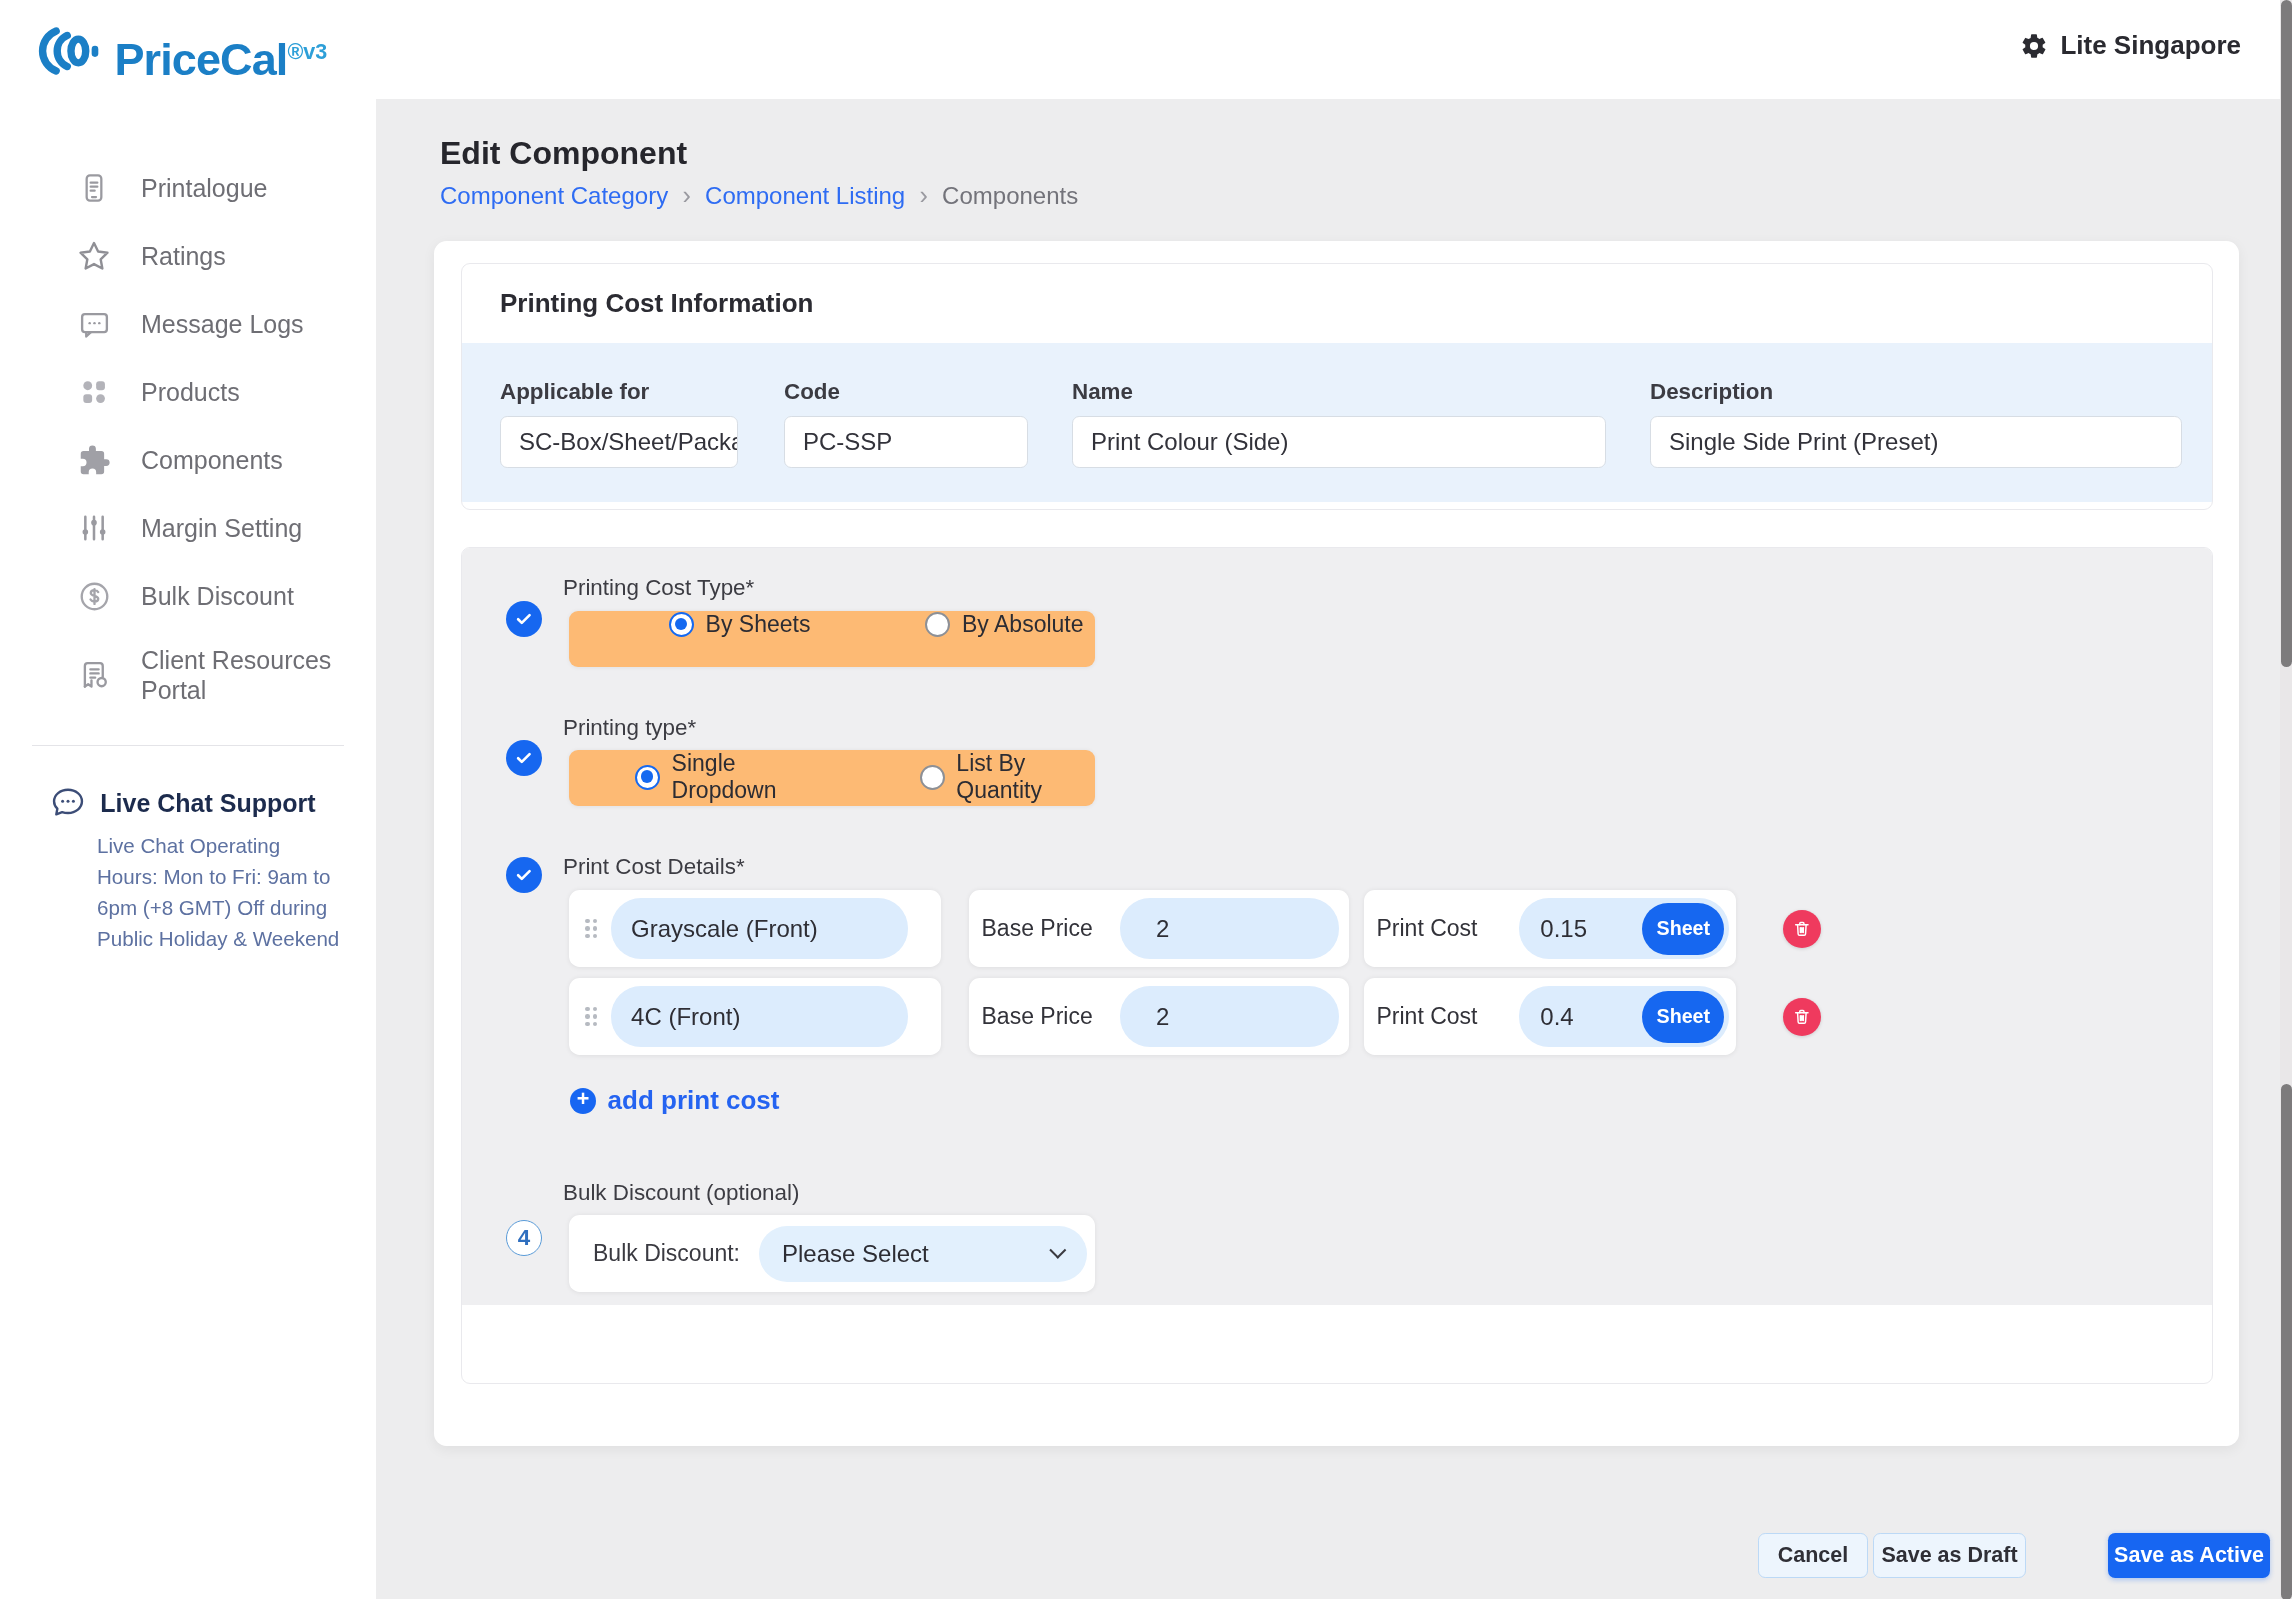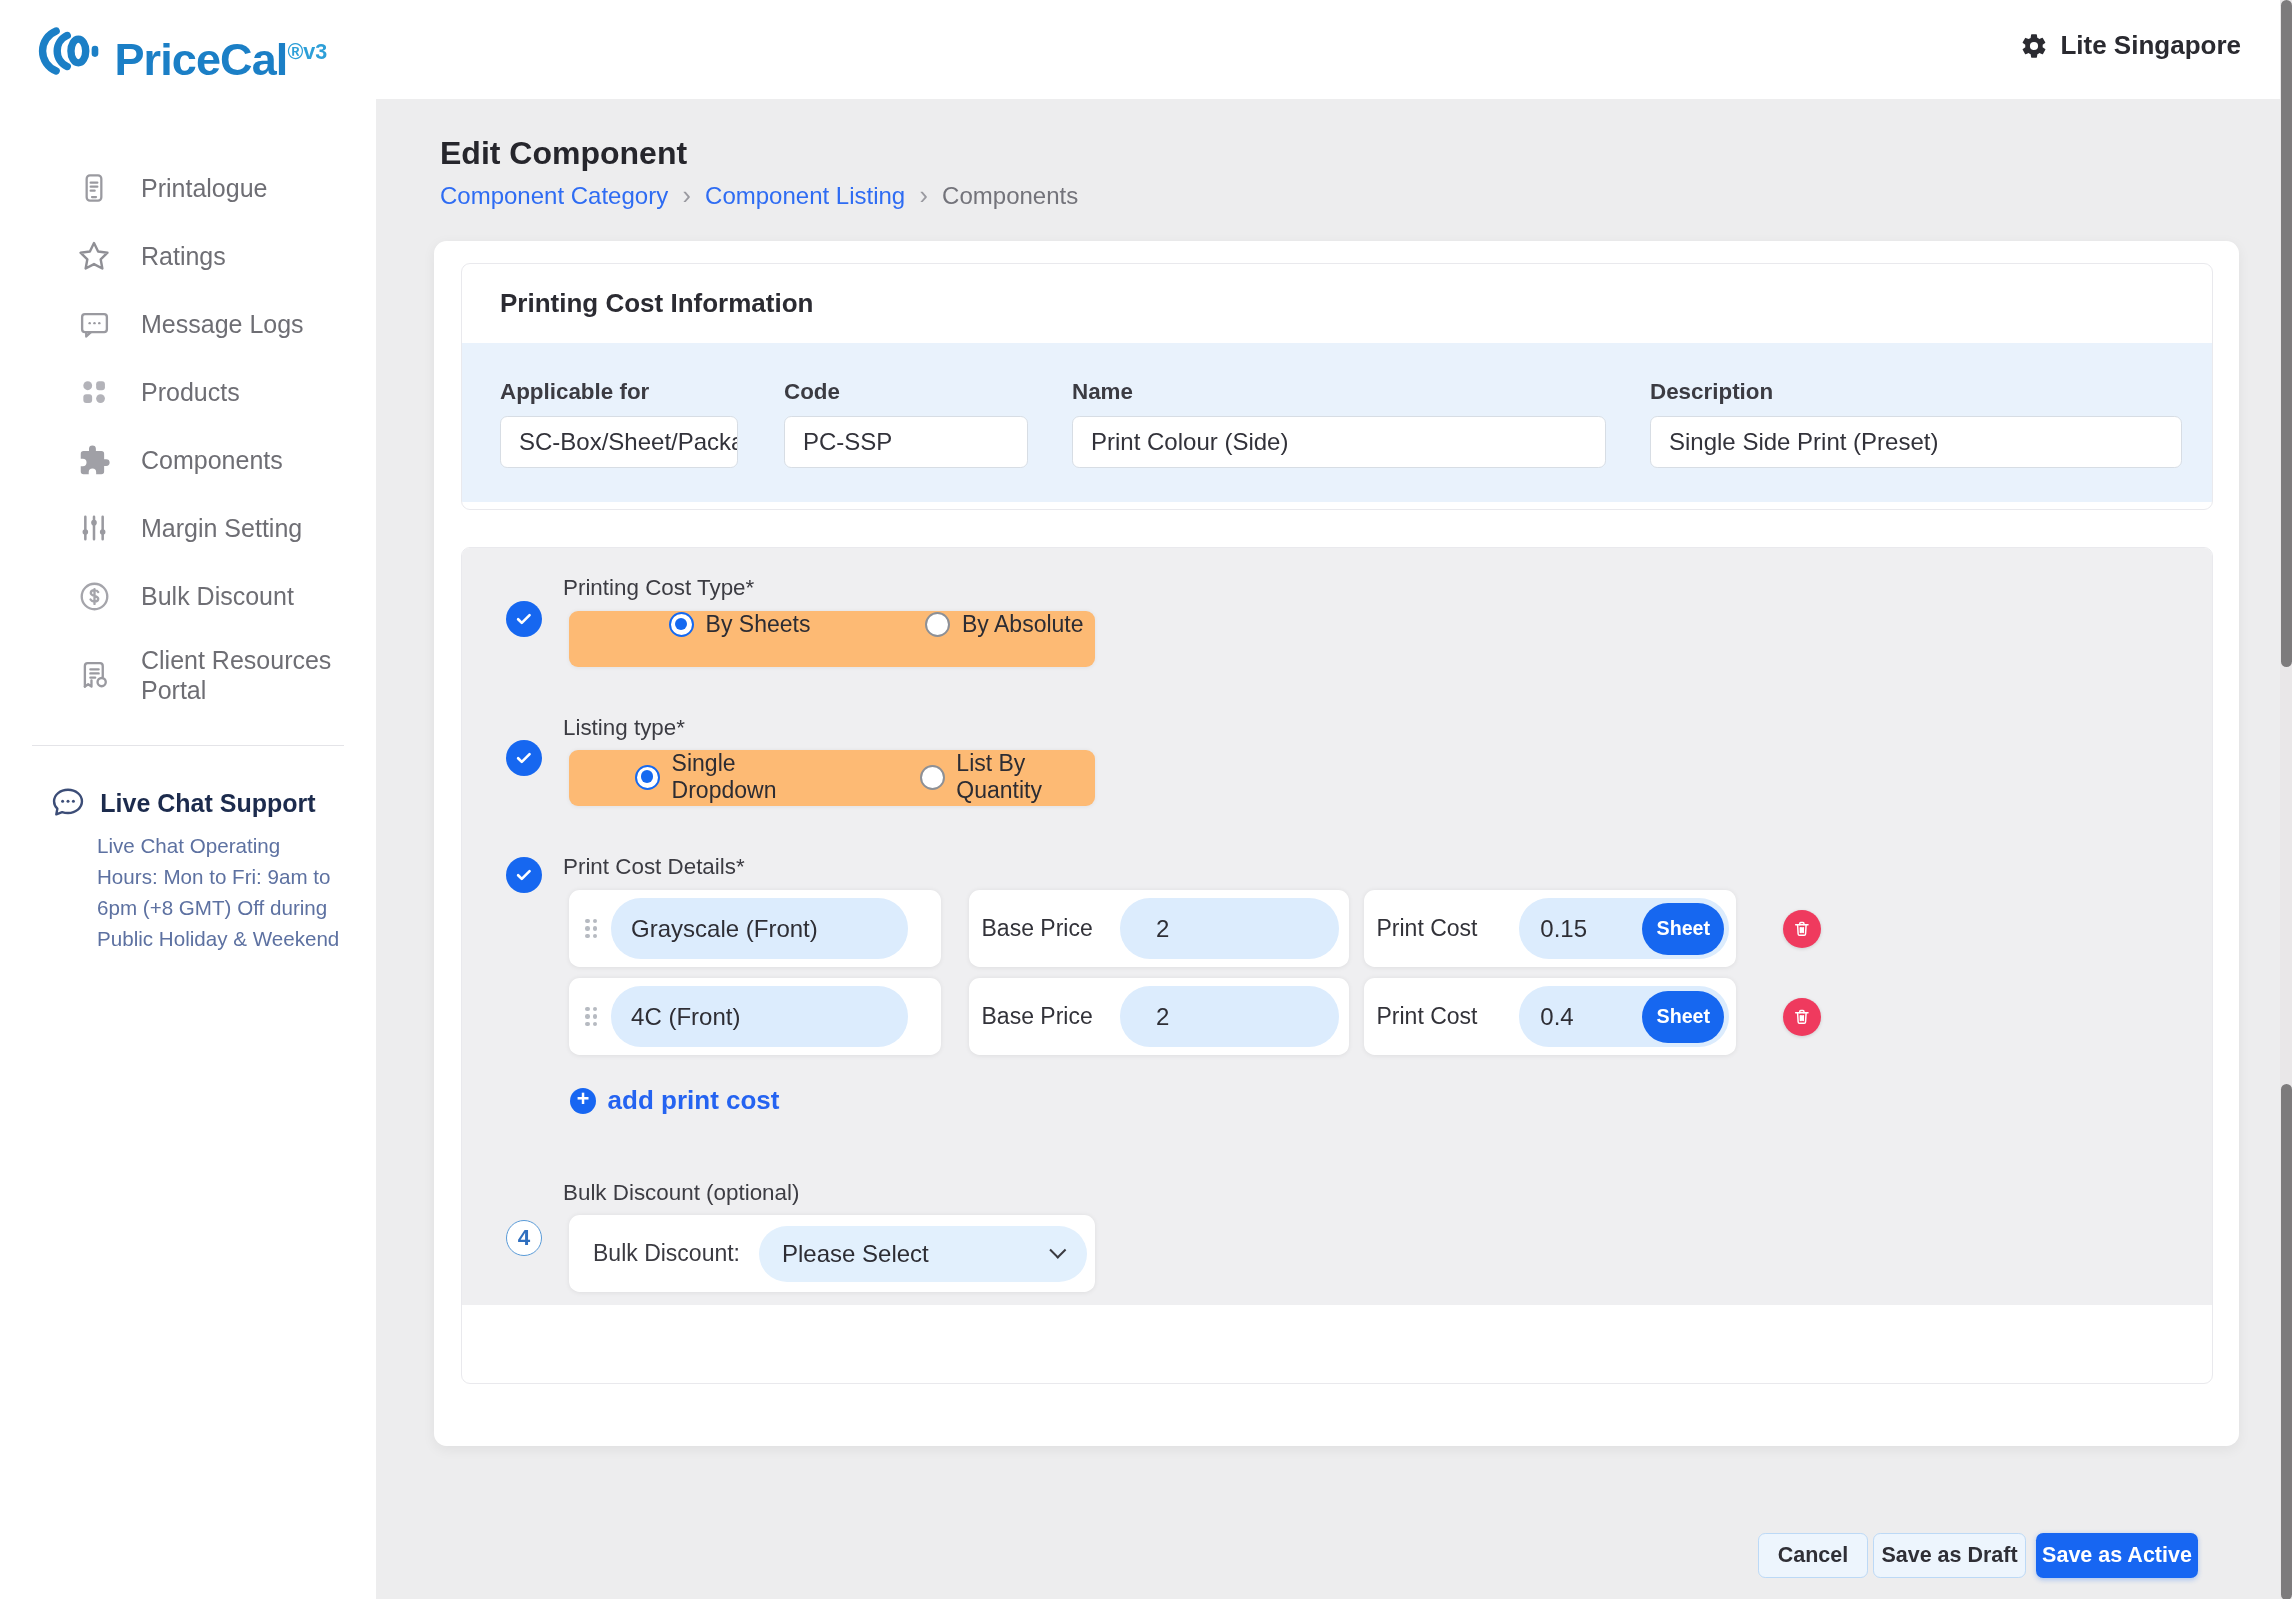--- a/index.html
+++ b/index.html
@@ -79,21 +79,21 @@
 
   .bulk-box { position:absolute; left:107px; top:667px; width:526px; height:77px; background:#fff; border-radius:10.7px; box-shadow:0 0.9px 5.4px rgba(0,0,0,.07); display:flex; align-items:center; }
   .bulk-label { margin-left:24px; font-size:23px; color:#3a3a41; }
   .bulk-select { margin-left:auto; margin-right:8px; width:328px; height:56px; border-radius:28px; background:#e2f0fd; display:flex; align-items:center; justify-content:space-between; padding:0 23px; cursor:pointer; }
   .bulk-value { font-size:24px; color:#2d2d34; }
 
   .btn { position:absolute; top:1434px; height:45px; border-radius:7.2px; display:flex; align-items:center; justify-content:center; font-size:21.5px; font-weight:600; cursor:pointer; }
   .btn.ghost { background:#edf5fd; border:1.8px solid #bcd9f6; color:#2f2f36; }
   .btn-cancel { left:1382px; width:110px; }
   .btn-draft { left:1497px; width:153px; }
-  .btn-active { left:1660px; width:162px; background:#1766f2; color:#fff; box-shadow:0 1.8px 5.4px rgba(23,102,242,.3); }
+  .btn-active { left:1732px; width:162px; background:#1766f2; color:#fff; box-shadow:0 1.8px 5.4px rgba(23,102,242,.3); }
 
   .scrollbar { position:absolute; right:0; top:0; width:13.4px; height:1600px; background:#e9e7e8; z-index:9; }
   .thumb { position:absolute; left:0.9px; width:11.6px; background:#7d7b7c; border-radius:6.3px; }
   .thumb.t1 { top:0; height:667px; }
   .thumb.t2 { top:1084px; height:516px; }
 
   svg { display:block; }
 </style>
 </head>
 <body>
@@ -287,21 +287,21 @@
               <span class="radio"></span>
               <span class="opt-label">By Absolute</span>
             </span>
           </div>
 
           <div class="step done" style="top:192px;">
             <svg viewBox="0 0 24 24" width="19.7" height="19.7" fill="none" stroke="#fff" stroke-width="3.2" stroke-linecap="round" stroke-linejoin="round">
                 <path d="M5 12.5l4.5 4.5L19 7.5"></path>
               </svg>
           </div>
-          <span class="group-label" style="top:167px;">Listing type*</span>
+          <span class="group-label" style="top:167px;">Printing type*</span>
           <div class="opt-box" style="top:202px; padding-left:66px; gap:97px;">
             <span class="opt">
               <span class="radio on"></span>
               <span class="opt-label">Single Dropdown</span>
             </span>
             <span class="opt">
               <span class="radio"></span>
               <span class="opt-label">List By Quantity</span>
             </span>
           </div>

